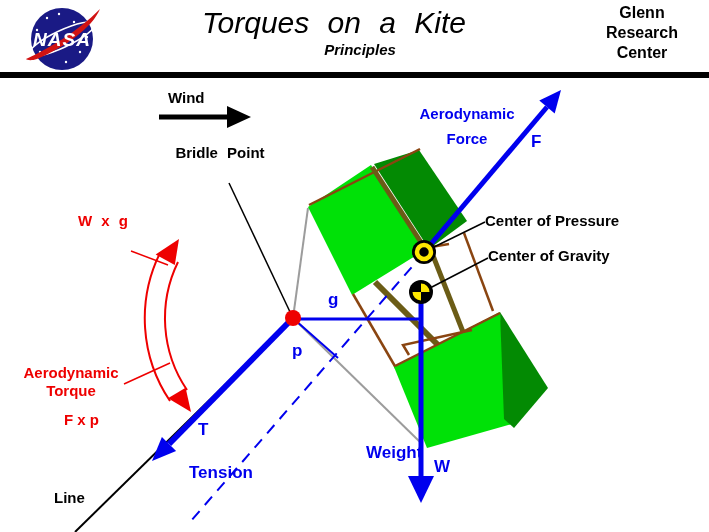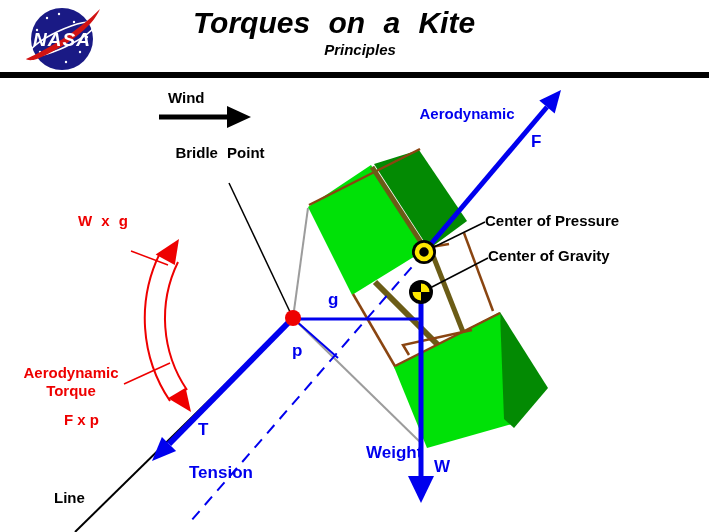--- a/index.html
+++ b/index.html
@@ -5,21 +5,21 @@
   html,body{margin:0;padding:0;background:#fff;}
   .stage{position:relative;width:709px;height:532px;background:#ffffff;overflow:hidden;
          font-family:"Liberation Sans",sans-serif;}
   svg{position:absolute;left:0;top:0;}
   .lbl{position:absolute;font-weight:bold;font-size:15px;color:#000;white-space:nowrap;line-height:17px;}
   .blue{color:#0000ee;}
   .red{color:#ee0000;}
   .sym{font-size:17px;}
   .wsp{word-spacing:5px;}
   .title-block{position:absolute;left:134px;top:6px;width:400px;text-align:center;}
-  .title-main{font-size:30px;font-weight:bold;font-style:italic;word-spacing:10px;line-height:34px;}
+  .title-main{font-size:30px;font-weight:normal;font-style:italic;word-spacing:10px;line-height:34px;}
   .title-sub{font-size:15px;font-weight:bold;font-style:italic;margin-top:1px;position:relative;left:26px;}
   .org-block{position:absolute;left:582px;top:3px;width:120px;text-align:center;
              font-weight:bold;font-size:16px;line-height:20px;}
   .af-block{position:absolute;left:408px;top:101px;width:118px;text-align:center;line-height:25px;}
   .bp-block{position:absolute;left:158px;top:144px;width:124px;text-align:center;line-height:17px;}
   .wt-block{position:absolute;left:30px;top:203px;width:146px;text-align:center;line-height:17px;}
   .wt-f{margin-top:9px;}
   .at-block{position:absolute;left:8px;top:364px;width:126px;text-align:center;line-height:18px;}
   .eq-box{position:absolute;left:502px;top:437px;width:184px;height:62px;border:3px solid #ee0000;}
   .eq-l1{margin:10px 0 0 13px;font-weight:bold;font-size:15px;word-spacing:5px;}
@@ -125,29 +125,35 @@
       <ellipse cx="62" cy="39" rx="36" ry="8.5" fill="none" stroke="#fff" stroke-width="1.5" transform="rotate(-25 62 39)"></ellipse>
       <path d="M 26,59 C 48,49 76,33 100,9 C 92,28 65,47 37,59 C 31,61 27,60 26,59 Z" fill="#d11313"></path>
       <text x="62" y="46" text-anchor="middle" fill="#fff" font-family="Liberation Sans, sans-serif" font-size="19" font-weight="bold" font-style="italic" letter-spacing="1">NASA</text>
     </g>
   </svg>
 
   <div class="title-block">
     <div class="title-main">Torques on a Kite</div>
     <div class="title-sub">Principles</div>
   </div>
+  <div class="org-block">
+    <div>Glenn</div>
+    <div>Research</div>
+    <div>Center</div>
+  </div>
 
   <div class="lbl" style="left:168px;top:89px;">Wind</div>
 
   <div class="bp-block lbl wsp">
     <div>Bridle Point</div>
   </div>
 
   <div class="af-block lbl blue">
     <div>Aerodynamic</div>
+    <div>Force</div>
   </div>
   <div class="lbl blue sym" style="left:531px;top:133px;">F</div>
 
   <div class="wt-block lbl red wsp">
     <div class="wt-f">W x g</div>
   </div>
 
   <div class="at-block lbl red">
     <div>Aerodynamic</div>
     <div>Torque</div>

